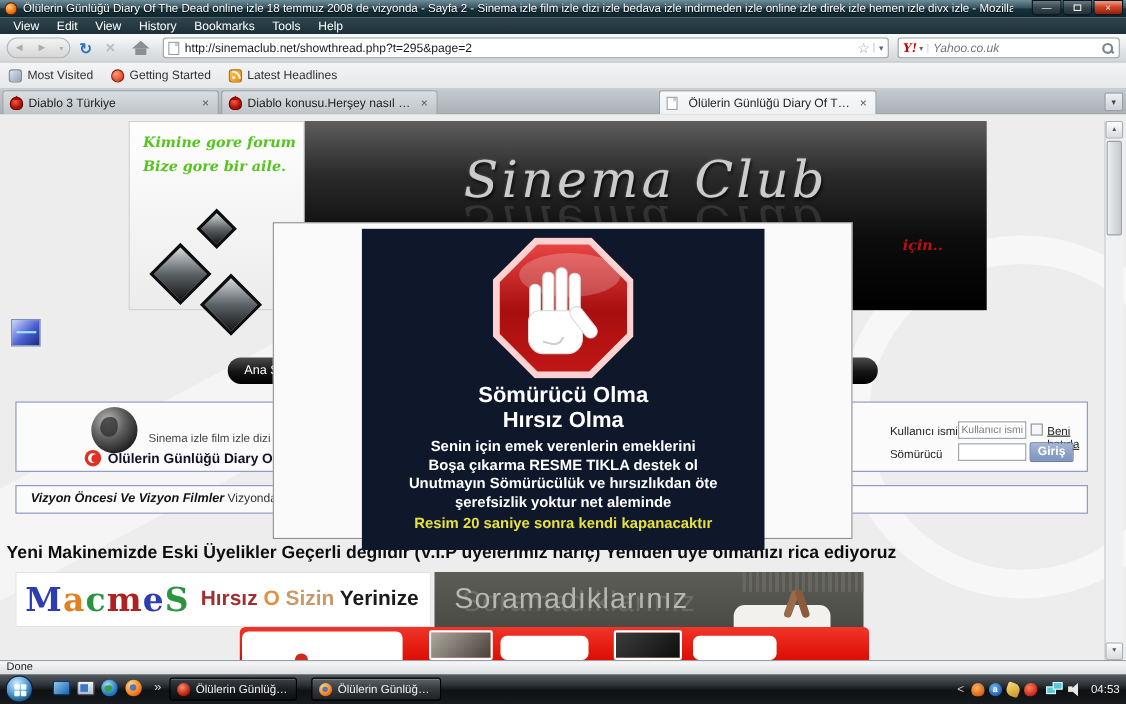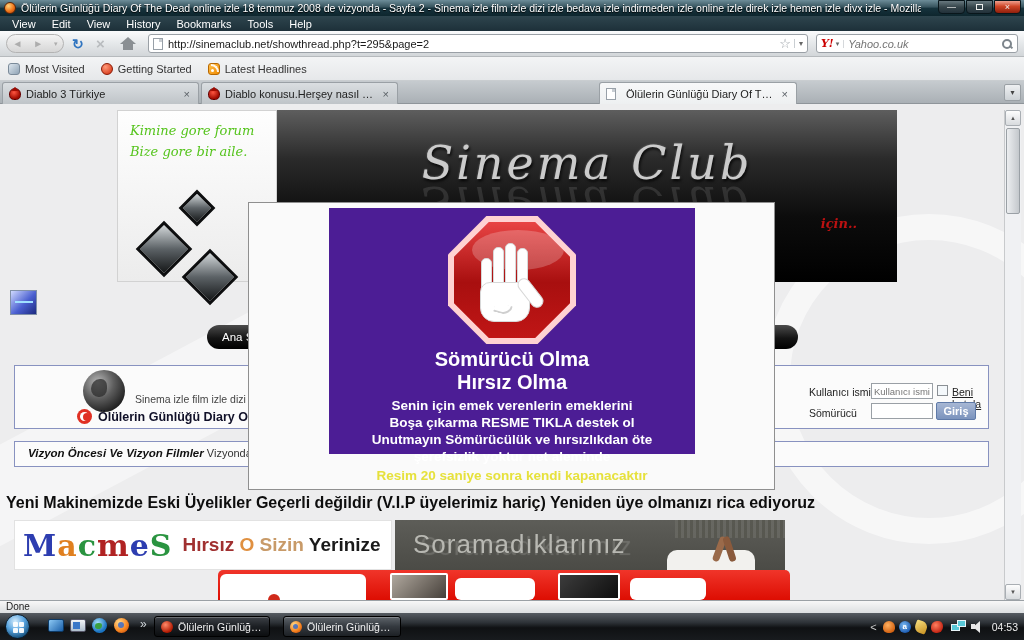--- a/index.html
+++ b/index.html
@@ -87,21 +87,21 @@
   
   .content { position:absolute; left:0; top:104px; width:1024px; height:496px; background:#ededee; overflow:hidden; }
   .deco-ring { position:absolute; right:-70px; top:110px; width:330px; height:330px; border-radius:50%;
     border:26px solid rgba(255,255,255,.55); }
   .deco-streak { position:absolute; left:-80px; top:240px; width:560px; height:90px; background:rgba(255,255,255,.45);
     transform:rotate(-28deg); }
 
   .banner-left { position:absolute; left:117px; top:6px; width:160px; height:172px;
     background:linear-gradient(180deg,#fefefe,#ececec); border:1px solid #d2d2d2; }
   .slogan { padding:10px 0 0 12px; color:#55c41c; font-family:"DejaVu Serif",serif;
-    font-style:italic; font-weight:normal; font-size:13px; line-height:1.6; }
+    font-style:italic; font-weight:bold; font-size:13px; line-height:1.6; }
   .diamond { position:absolute; transform:rotate(45deg); border:3px solid #0d0e0f;
     background:linear-gradient(135deg,#d4d9db,#5c6266 50%,#141617); }
   .d1 { width:26px; height:26px; left:66px; top:84px; }
   .d2 { width:40px; height:40px; left:26px; top:118px; }
   .d3 { width:40px; height:40px; left:72px; top:146px; }
 
   .banner-main { position:absolute; left:277px; top:6px; width:620px; height:172px;
     background:linear-gradient(180deg,#5e5e5e,#2b2b2b 28%,#0c0c0c 62%,#000); overflow:hidden; }
   .banner-title { text-align:center; margin-top:26px; font-family:"DejaVu Serif",serif; font-style:italic;
     font-size:46px; color:#cbcbcb; letter-spacing:3px; text-shadow:1px 2px 3px #000, 0 0 2px #888; }
@@ -183,21 +183,21 @@
   .sb-btn { position:absolute; left:0; width:16px; height:16px; border:1px solid #a9aeb3; border-radius:2px;
     background:linear-gradient(180deg,#fdfdfd,#d8dbde); font-size:6px; color:#555; display:flex;
     align-items:center; justify-content:center; }
   .sb-up { top:0; } .sb-down { bottom:0; }
   .sb-thumb { position:absolute; left:1px; top:18px; width:14px; height:86px; border:1px solid #9aa0a5;
     border-radius:2px; background:linear-gradient(90deg,#eceef0,#c4c8cc); }
 
   
   .popup { position:absolute; left:248px; top:98px; width:527px; height:288px; background:#fafafa;
     border:1px solid #8f8f8f; z-index:20; }
-  .popup-black { position:absolute; left:80px; top:5px; width:366px; height:246px; background:#4c1d95; text-align:center;text-decoration:underline; }
+  .popup-black { position:absolute; left:80px; top:5px; width:366px; height:292px; background:#0f172a; text-align:center;text-decoration:underline; }
   .stop-outer { position:absolute; left:50%; top:8px; transform:translateX(-50%); width:128px; height:128px;
     background:#ffd2d2; clip-path:polygon(30% 0,70% 0,100% 30%,100% 70%,70% 100%,30% 100%,0 70%,0 30%);
     filter:drop-shadow(0 0 10px rgba(235,40,40,.75)); }
   .stop-inner { position:absolute; left:6px; top:6px; width:116px; height:116px;
     clip-path:polygon(30% 0,70% 0,100% 30%,100% 70%,70% 100%,30% 100%,0 70%,0 30%);
     background:linear-gradient(180deg,#e84444,#a80f0f 52%,#c01616); }
   .stop-gloss { position:absolute; left:18px; top:8px; width:92px; height:40px; border-radius:50%;
     background:rgba(255,255,255,.22); }
   .hand { position:absolute; left:50%; top:20px; transform:translateX(-50%); width:64px; height:82px; }
   .finger { position:absolute; width:11px; border-radius:5px; background:#fff; border:1px solid #d8d8d8;}

